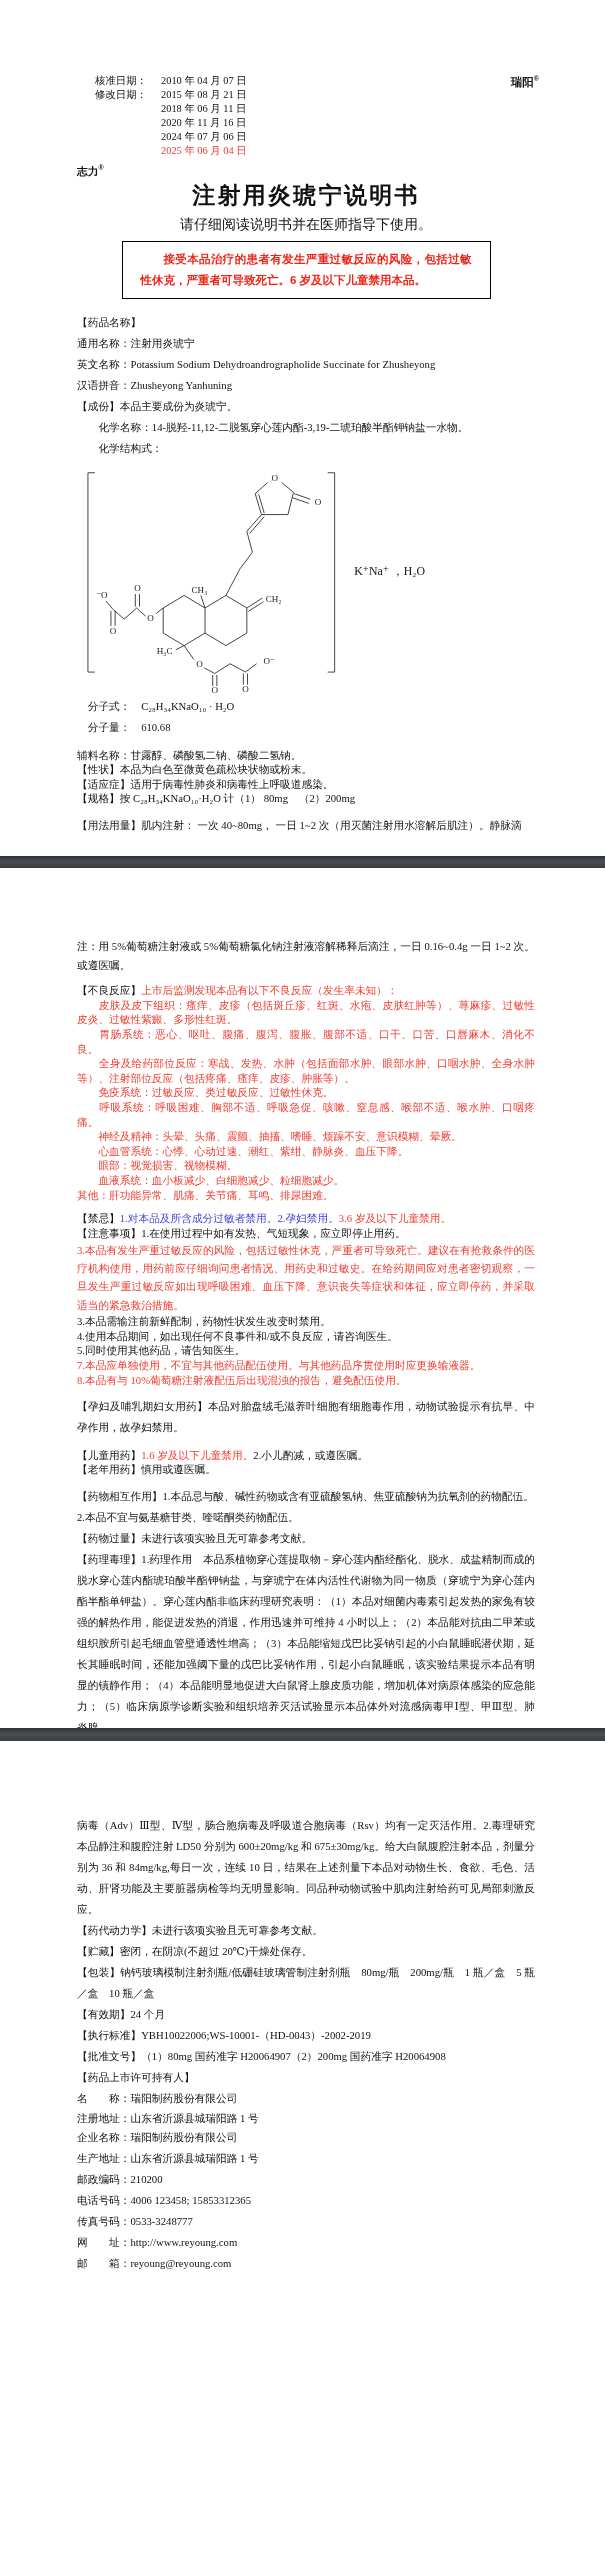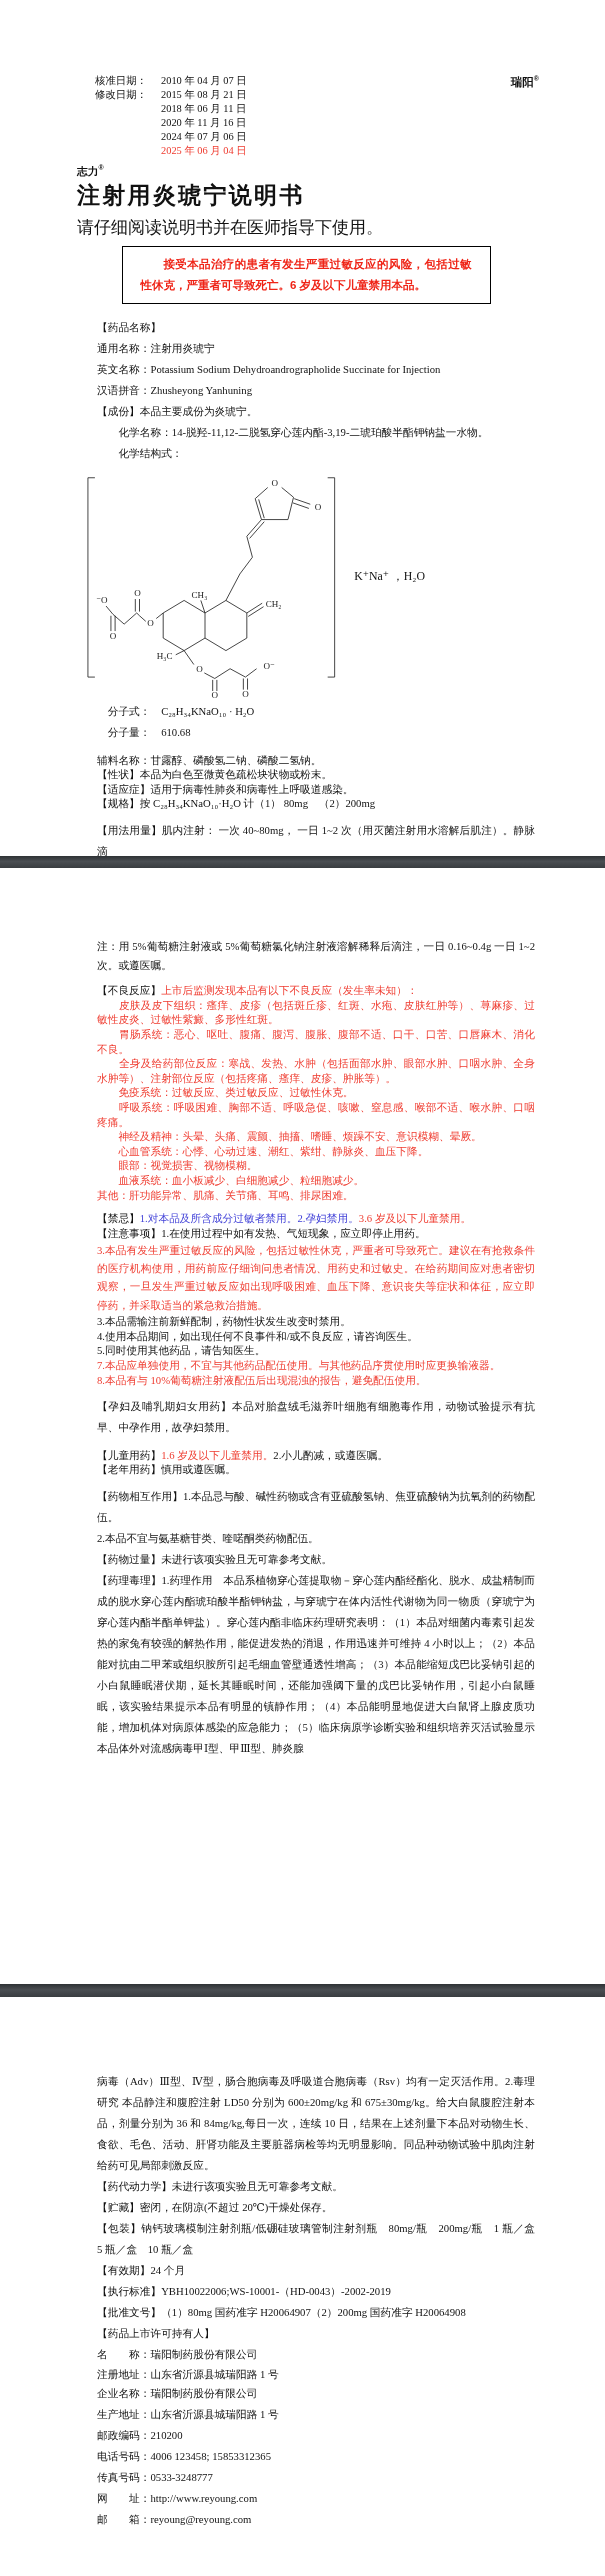--- a/index.html
+++ b/index.html
@@ -1,39 +1,39 @@
 <!DOCTYPE html>
 <html style="font-size:12.3px"><head>
 <meta charset="utf-8">
 <style>
   html,body{margin:0;padding:0;background:#ffffff;}
   body{width:606px;font-family:"Liberation Serif","DejaVu Serif",serif;color:#111;}
   .page{position:relative;width:606px;box-sizing:border-box;background:#fff;overflow:hidden;
         padding-left:77px;padding-right:71px;}
   #page1{height:856px;padding-top:74px;}
-  #page2{height:1116px;padding-top:69px;}
+  #page2{height:860px;padding-top:69px;}
   #page3{height:835px;padding-top:74px;}
   .band{width:606px;height:12.3px;background:linear-gradient(#2e3235,#4a4e52 45%,#393d40);}
 
   
   .dates{font-size:10.4px;line-height:14px;margin-left:18px;}
   .date-row .lbl{display:inline-block;width:66px;}
   .brand-right{position:absolute;top:75px;right:67px;font-family:"Liberation Sans","DejaVu Sans",sans-serif;
                font-weight:bold;font-size:11.5px;}
   .brand-left{margin-top:6.1px;font-family:"Liberation Sans","DejaVu Sans",sans-serif;font-weight:bold;font-size:10.7px;}
   sup{font-size:7px;}
-  h1.title{margin:1.5px 0 0 0;text-align:left;font-size:23px;letter-spacing:2.3px;font-weight:bold;}
-  .subtitle{font-size:17px;margin-top:4.6px;}
+  h1.title{margin:1.5px 0 0 0;text-align:center;font-size:23px;letter-spacing:2.3px;font-weight:bold;}
+  .subtitle{text-align:center;font-size:14px;margin-top:4.6px;}
   .warn{width:331px;margin:7.7px auto 0 auto;border:1.5px solid #000;padding:7px 18px;
         font-family:"Liberation Sans","DejaVu Sans",sans-serif;font-weight:bold;font-size:11.5px;
         line-height:21px;text-indent:2em;text-align:justify;}
   .block-space{height:12.3px;}
 
   
-  .para{font-size:10.7px;text-align:justify;margin-left:20px;}
+  .para{font-size:10.7px;text-align:justify;}
   .sp-s{line-height:14.6px;}
   .sp-m{line-height:18.4px;}
   .sp-d{line-height:21px;}
   .gap{margin-top:9.2px;}
   .c-black{color:#111;}
   .c-red{color:#ef3b2f;}
   .c-blue{color:#4242d8;}
   .warn,.c-warn{color:#ef2417;}
 
   
@@ -63,21 +63,21 @@
 
   <h1 class="title">注射用炎琥宁说明书</h1>
   <div class="subtitle">请仔细阅读说明书并在医师指导下使用。</div>
 
   <div class="warn">接受本品治疗的患者有发生严重过敏反应的风险，包括过敏性休克，严重者可导致死亡。6 岁及以下儿童禁用本品。</div>
 
   <div class="block-space"></div>
   <div id="p1a-paras">
       <div class="para sp-d"><span class="c-black">【药品名称】</span></div>
       <div class="para sp-d"><span class="c-black">通用名称：注射用炎琥宁</span></div>
-      <div class="para sp-d"><span class="c-black">英文名称：Potassium Sodium Dehydroandrographolide Succinate for Injection</span></div>
+      <div class="para sp-d"><span class="c-black">英文名称：Potassium Sodium Dehydroandrographolide Succinate for Zhusheyong</span></div>
       <div class="para sp-d"><span class="c-black">汉语拼音：Zhusheyong Yanhuning</span></div>
       <div class="para sp-d"><span class="c-black">【成份】本品主要成份为炎琥宁。</span></div>
       <div class="para sp-d"><span class="c-black">　　化学名称：14-脱羟-11,12-二脱氢穿心莲内酯-3,19-二琥珀酸半酯钾钠盐一水物。</span></div>
       <div class="para sp-d"><span class="c-black">　　化学结构式：</span></div>
     </div>
 
   <div class="chem-wrap">
     <svg viewBox="0 0 560 330" width="429" height="230">
 
       <path class="chem-line" d="M18 14 H8 V300 H18"></path>

